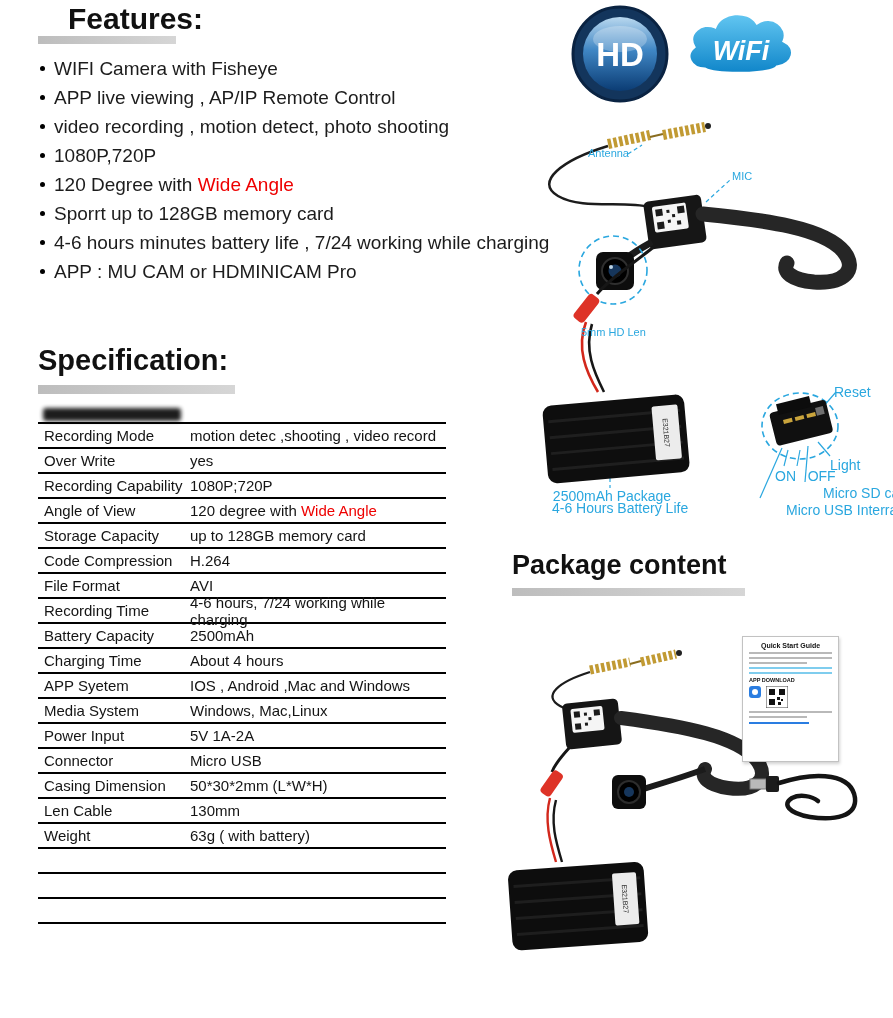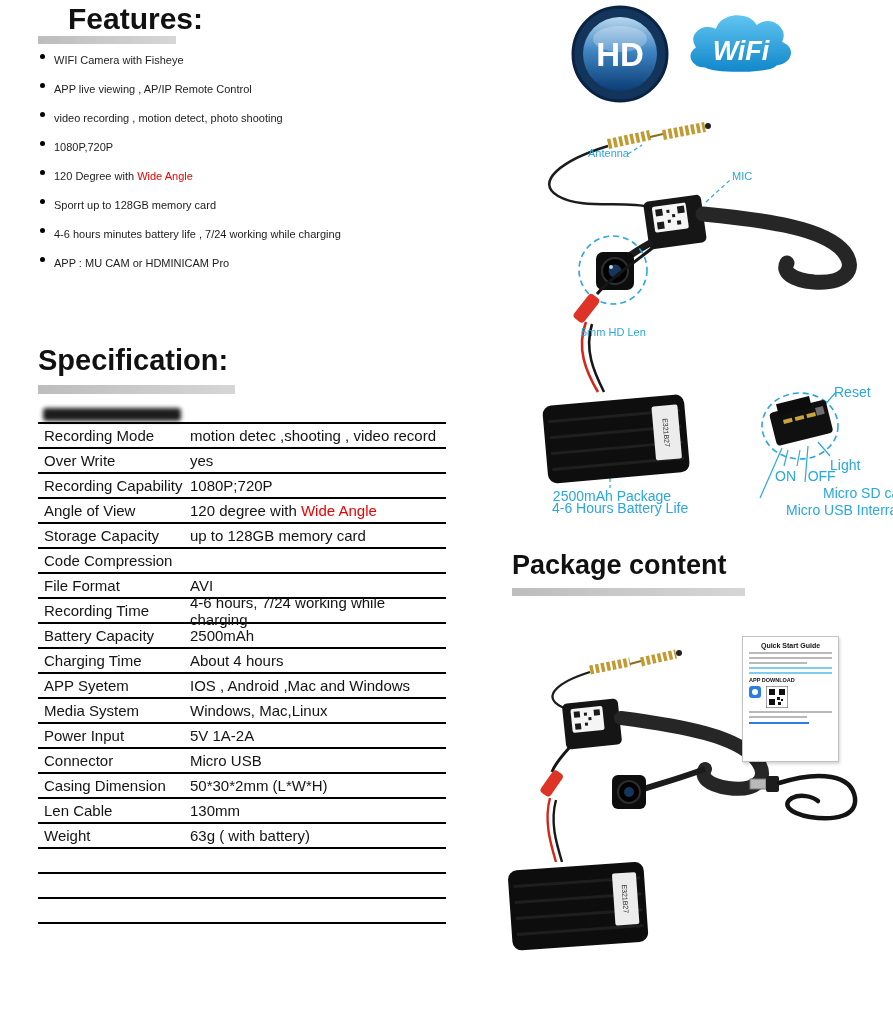--- a/index.html
+++ b/index.html
@@ -10,21 +10,21 @@
   .h { position:absolute; font-weight:bold; color:#111; }
   .features-h { left:38px; top:2px; font-size:30px;margin-left:30px; }
   .spec-h { left:38px; top:344px; font-size:29px; }
   .pkg-h { left:512px; top:550px; font-size:27px; }
   .bar { position:absolute; background:linear-gradient(to right,#bdbdbd,#d6d6d6); }
   .bar-features { left:38px; top:36px; width:138px; height:8px; }
   .bar-spec { left:38px; top:385px; width:197px; height:9px; }
   .bar-pkg { left:512px; top:588px; width:233px; height:8px; }
 
   ul.features { position:absolute; left:40px; top:54px; list-style:none; }
-  ul.features li { display:flex; height:29px; font-size:11px; color:#1c1c1c; }
+  ul.features li { display:flex; align-items:center; height:29px; font-size:19px; color:#1c1c1c; }
   ul.features .dot { width:5px; height:5px; border-radius:50%; background:#000; margin:0 9px 0 0; flex:0 0 auto; }
   .red { color:#ee0000; }
 
   .spec-table { position:absolute; left:38px; top:404px; width:408px; }
   .spec-table .row { height:25px; border-bottom:2px solid #000; display:flex; align-items:center; font-size:15px; color:#141414; }
   .spec-table .row.blur-row { height:20px; align-items:flex-start; }
   .blurred { width:138px; height:13px; background:#0a0a0a; filter:blur(2px); margin:4px 0 0 5px; border-radius:3px; opacity:.92; }
   .cl { width:152px; padding-left:6px; flex:0 0 auto; }
   .cv { flex:1; }
 
@@ -226,20 +226,21 @@
     <div class="row">
         <span class="cl">Angle of View</span>
         <span class="cv"><span>120 degree with </span><span class="red">Wide Angle</span></span>
       </div>
     <div class="row">
         <span class="cl">Storage Capacity</span>
         <span class="cv">up to 128GB memory card</span>
       </div>
     <div class="row">
         <span class="cl">Code Compression</span>
+        <span class="cv">H.264</span>
       </div>
     <div class="row">
         <span class="cl">File Format</span>
         <span class="cv">AVI</span>
       </div>
     <div class="row">
         <span class="cl">Recording Time</span>
         <span class="cv">4-6 hours, 7/24 working while charging</span>
       </div>
     <div class="row">

